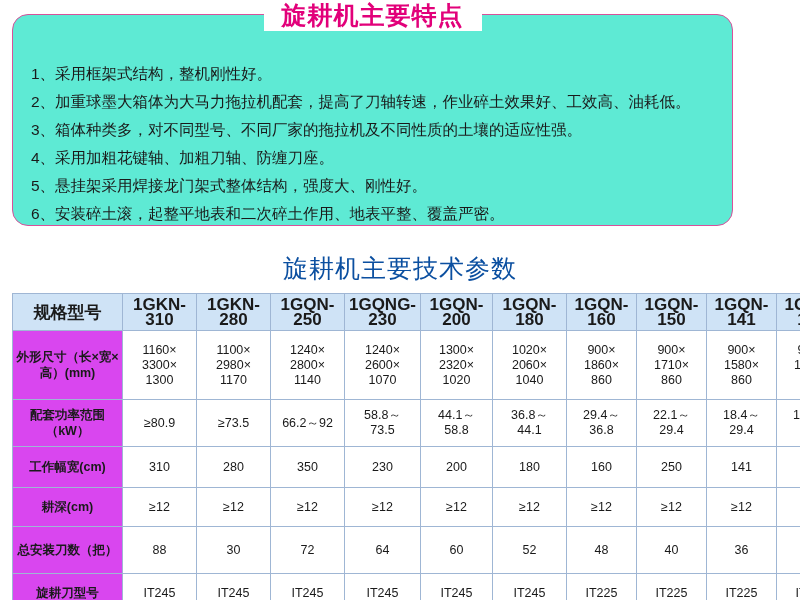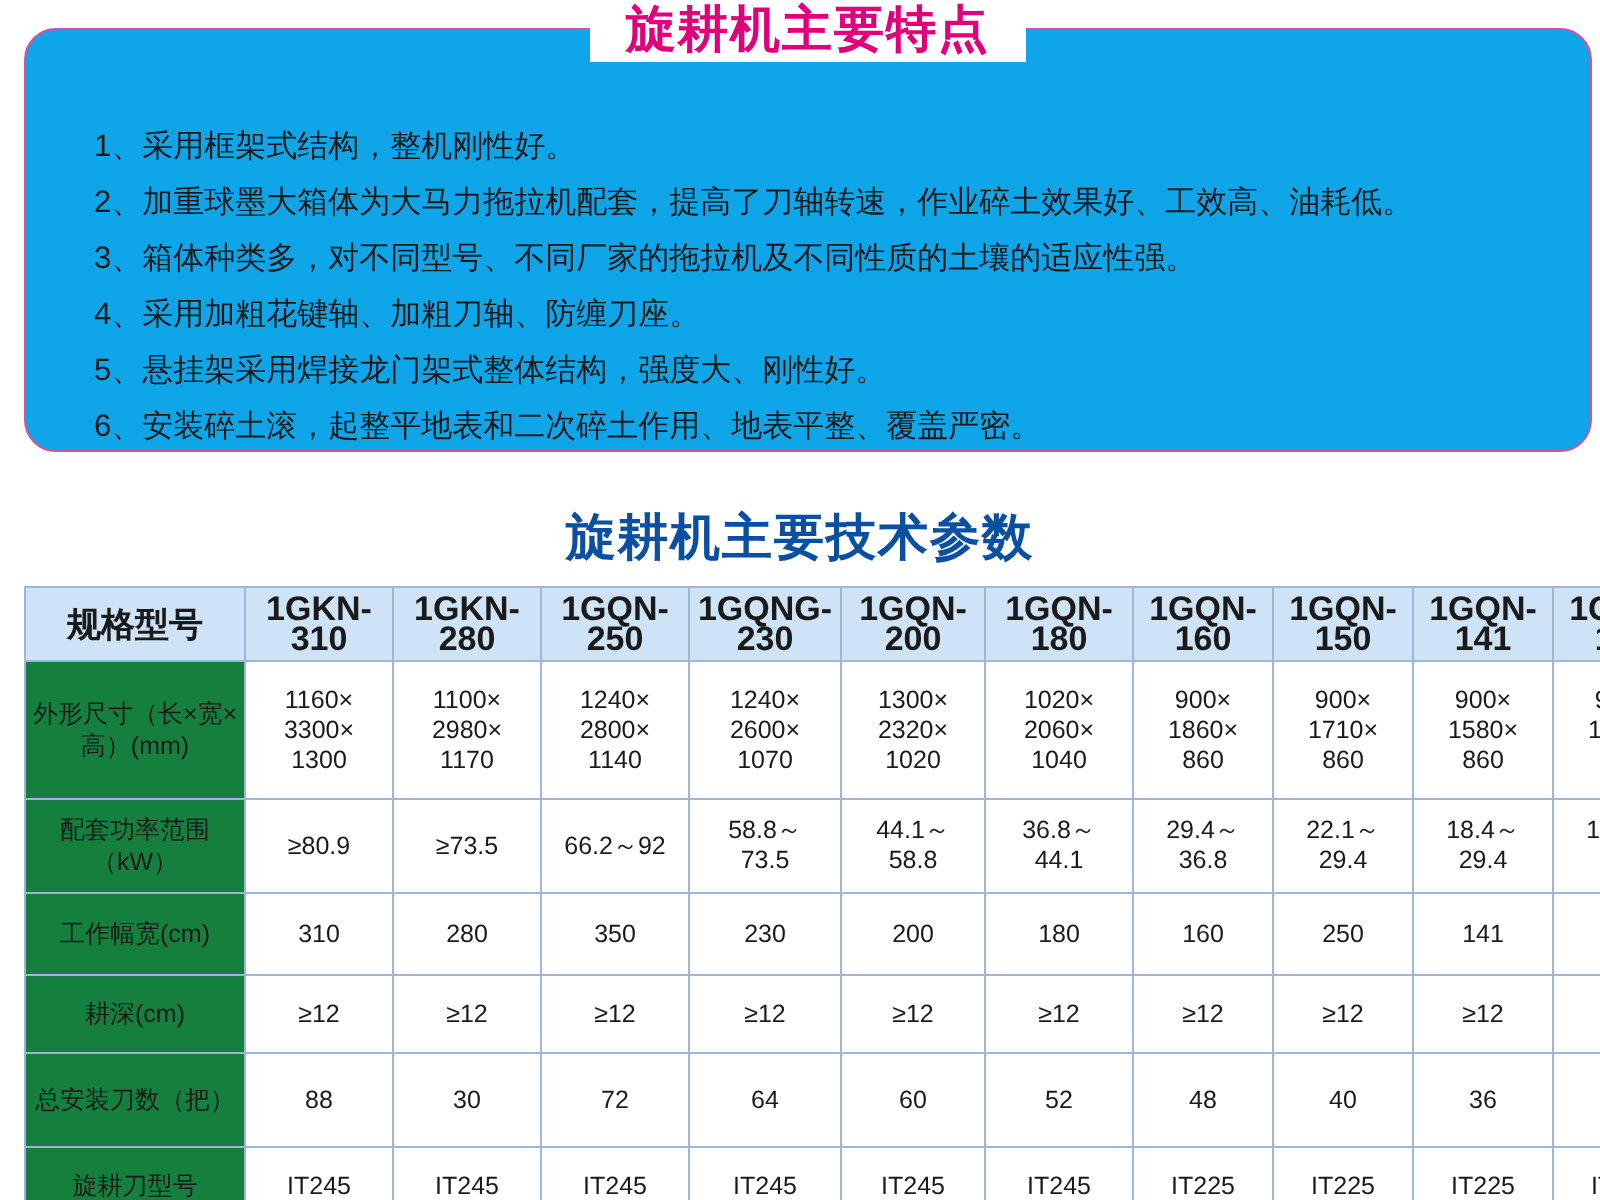--- a/index.html
+++ b/index.html
@@ -18,26 +18,26 @@
     position: relative;
     width: 800px;
     height: 600px;
   }
 
   
   .features-panel {
     position: absolute;
     left: 12px;
     top: 14px;
-    width: 784px;
+    width: 721px;
     height: 212px;
     box-sizing: border-box;
     border: 1px solid #d9509a;
     border-radius: 16px;
-    background: #0ea5e9;
+    background: #5eead4;
     padding-left: 32px;
   }
   .features-title-wrap {
     position: absolute;
     left: 0;
     top: -16px;
     width: 100%;
     text-align: center;
   }
   .features-title {
@@ -45,41 +45,41 @@
     background: #ffffff;
     padding: 0 18px;
     font-size: 25px;
     font-weight: bold;
     color: #e2007a;
     letter-spacing: 1px;
     line-height: 32px;
   }
   .features-list {
     position: absolute;
-    left: 34px;
+    left: 18px;
     top: 46px;
     right: 14px;
   }
   .feature-item {
     font-size: 15.5px;
     color: #1a1a1a;
     line-height: 26px;
     margin-bottom: 2px;
     white-space: nowrap;
   }
 
   
   .spec-title {
     position: absolute;
     left: 0;
     top: 252px;
     width: 800px;
     text-align: center;
     font-size: 25px;
-    font-weight: bold;
+    font-weight: normal;
     color: #0b4fa0;
     letter-spacing: 1px;
   }
 
   table.spec {
     position: absolute;
     left: 12px;
     top: 293px;
     width: 776px;
     border-collapse: collapse;
@@ -94,22 +94,22 @@
     padding: 3px 1px;
     line-height: 15px;
   }
   table.spec tr.head td {
     background: #cfe3f6;
     font-weight: bold;
     font-size: 17px;
     height: 26px;
   }
   table.spec td.rowhead {
-    background: #15803d;
-    font-weight: normal;
+    background: #d946ef;
+    font-weight: bold;
     font-size: 12.5px;
     line-height: 16px;
   }
   table.spec tr.r-dim td { height: 62px; }
   table.spec tr.r-pow td { height: 40px; }
   table.spec tr.r-width td { height: 34px; }
   table.spec tr.r-depth td { height: 32px; }
   table.spec tr.r-knives td { height: 40px; }
   table.spec tr.r-model td { height: 32px; }
 

